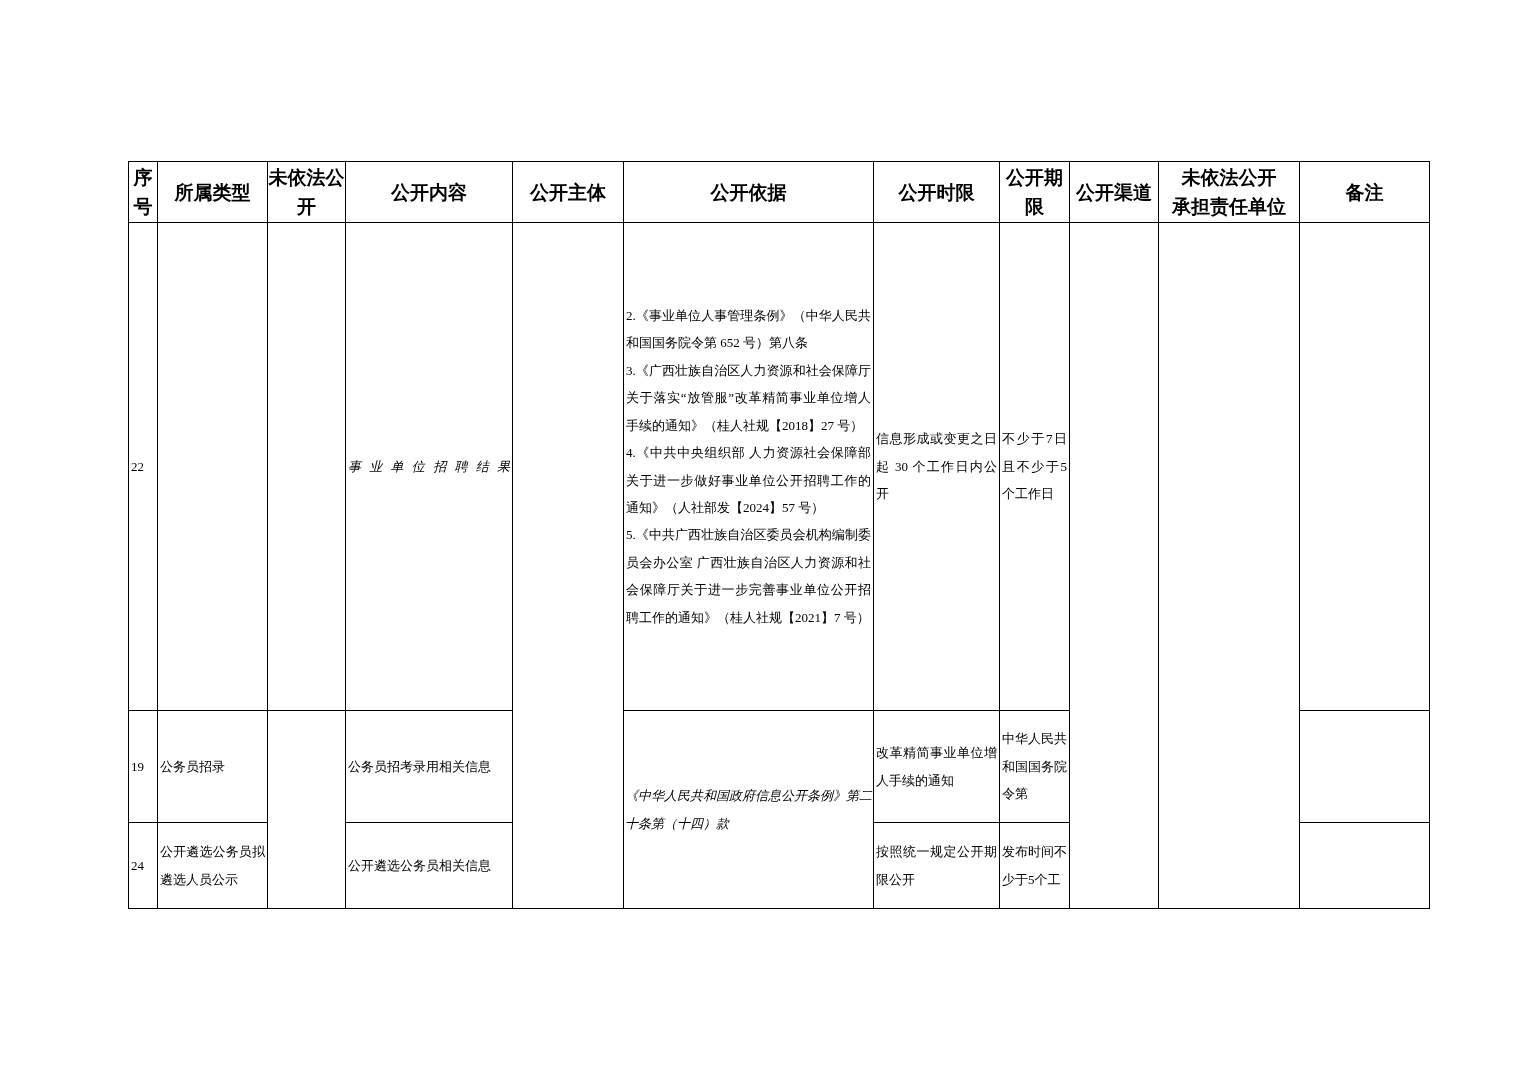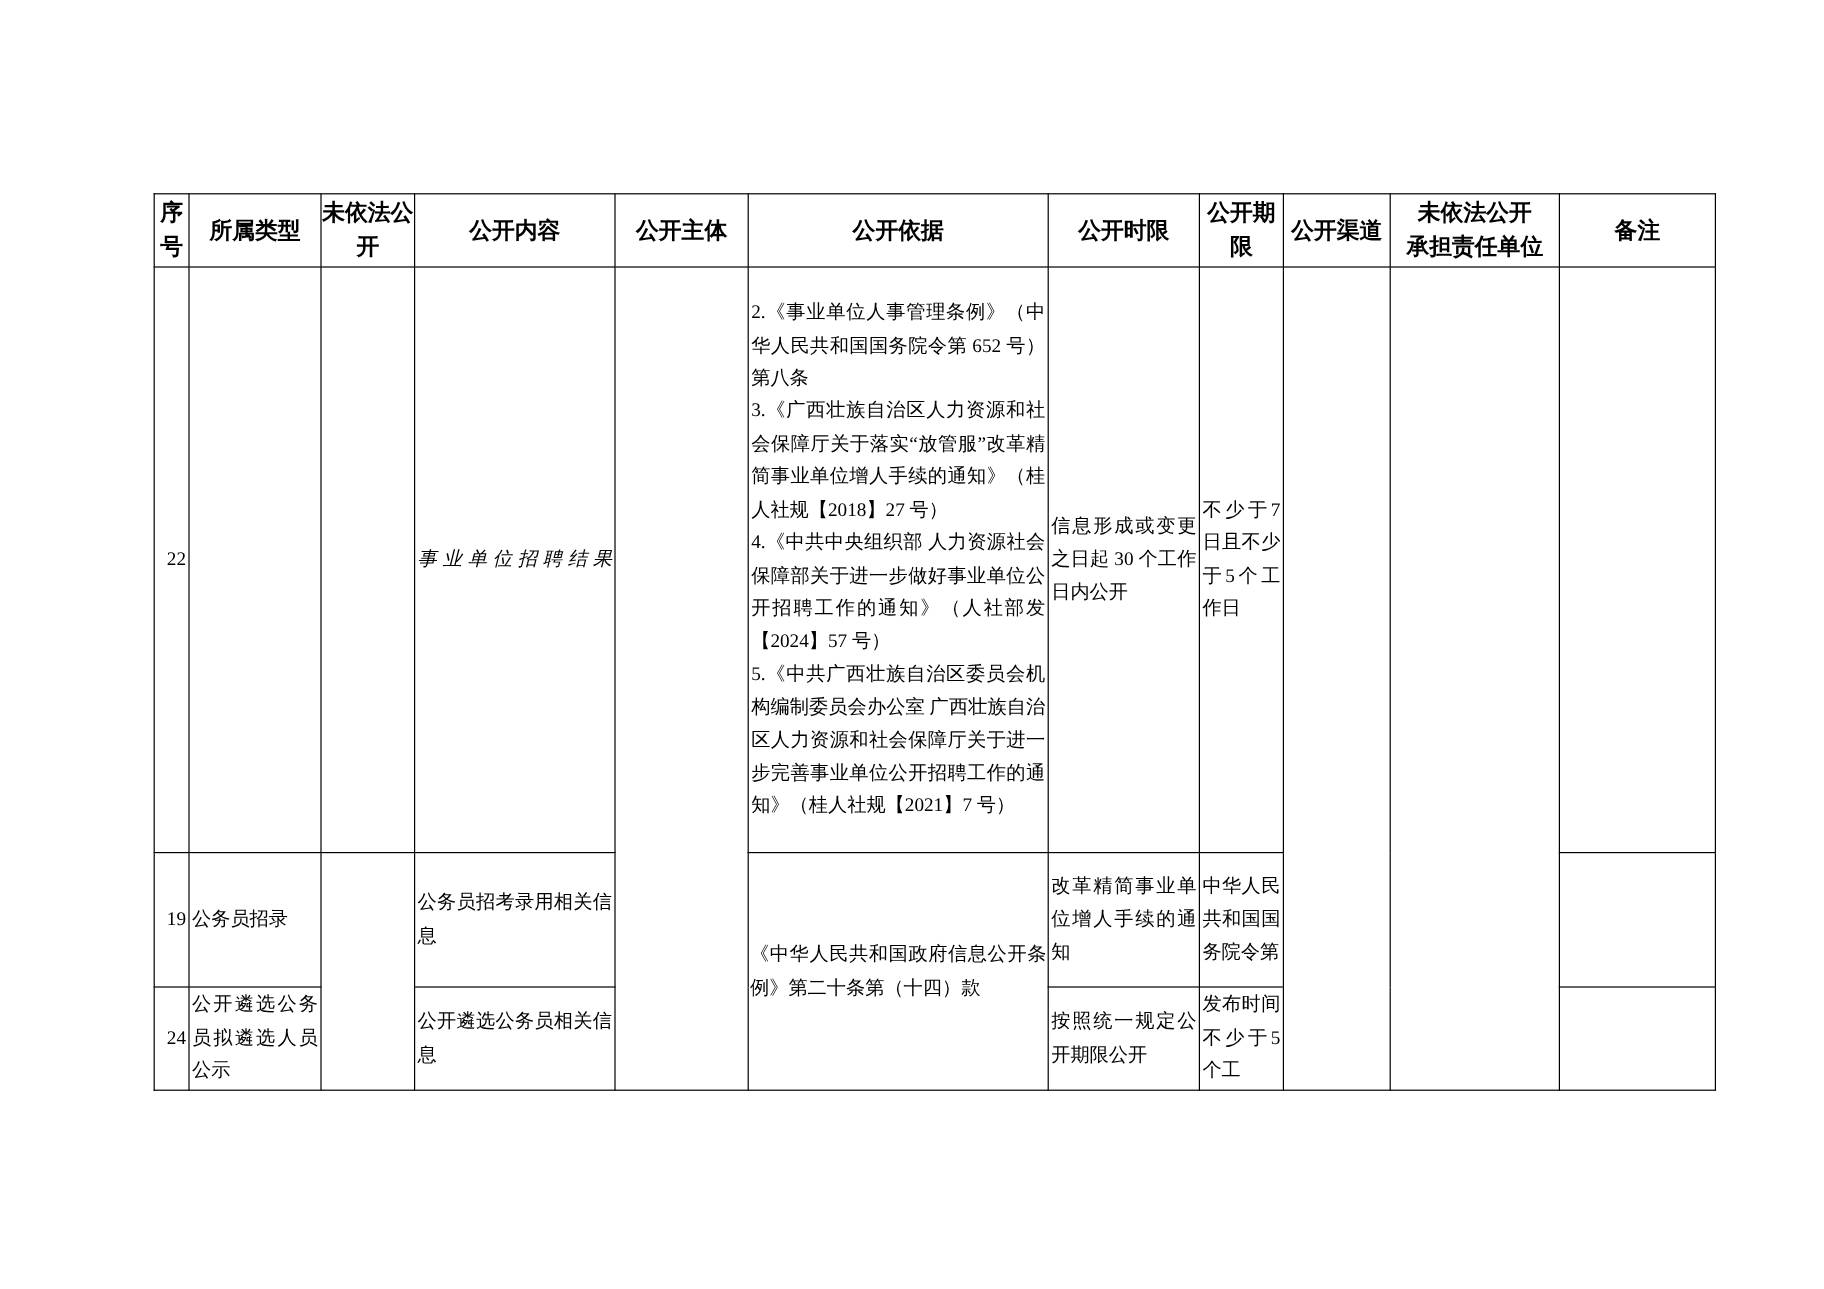--- a/index.html
+++ b/index.html
@@ -27,37 +27,37 @@
   .tbl th {
     font-weight: bold;
     font-size: 19px;
     line-height: 29px;
     text-align: center;
     vertical-align: middle;
     white-space: pre-line;
     padding: 0;
   }
   .tbl td {
-    font-size: 16px;
+    font-size: 13px;
     line-height: 27.4px;
     vertical-align: middle;
     text-align: left;
     padding: 0 2px;
     overflow: hidden;
   }
   tr.hr  { height: 61px;  }
   tr.r22 { height: 488px; }
   tr.r23 { height: 112px; }
   tr.r24 { height: 86px;  }
-  td.num { text-align: right; }
+  td.num { text-align: left; }
   td.j { text-align: justify; }
   td.spread { text-align: justify; text-align-last: justify; font-style: italic; }
   td.basis { text-align: justify; }
   td.basis p { margin: 0; }
-  td.pad0 { padding: 0 1px; }
+  td.pad0 { padding: 0 1px; font-style: italic; }
 </style>
 </head>
 <body>
 
 <div class="page">
   <table class="tbl">
     <colgroup>
       <col style="width:29px">
       <col style="width:110px">
       <col style="width:78px">

